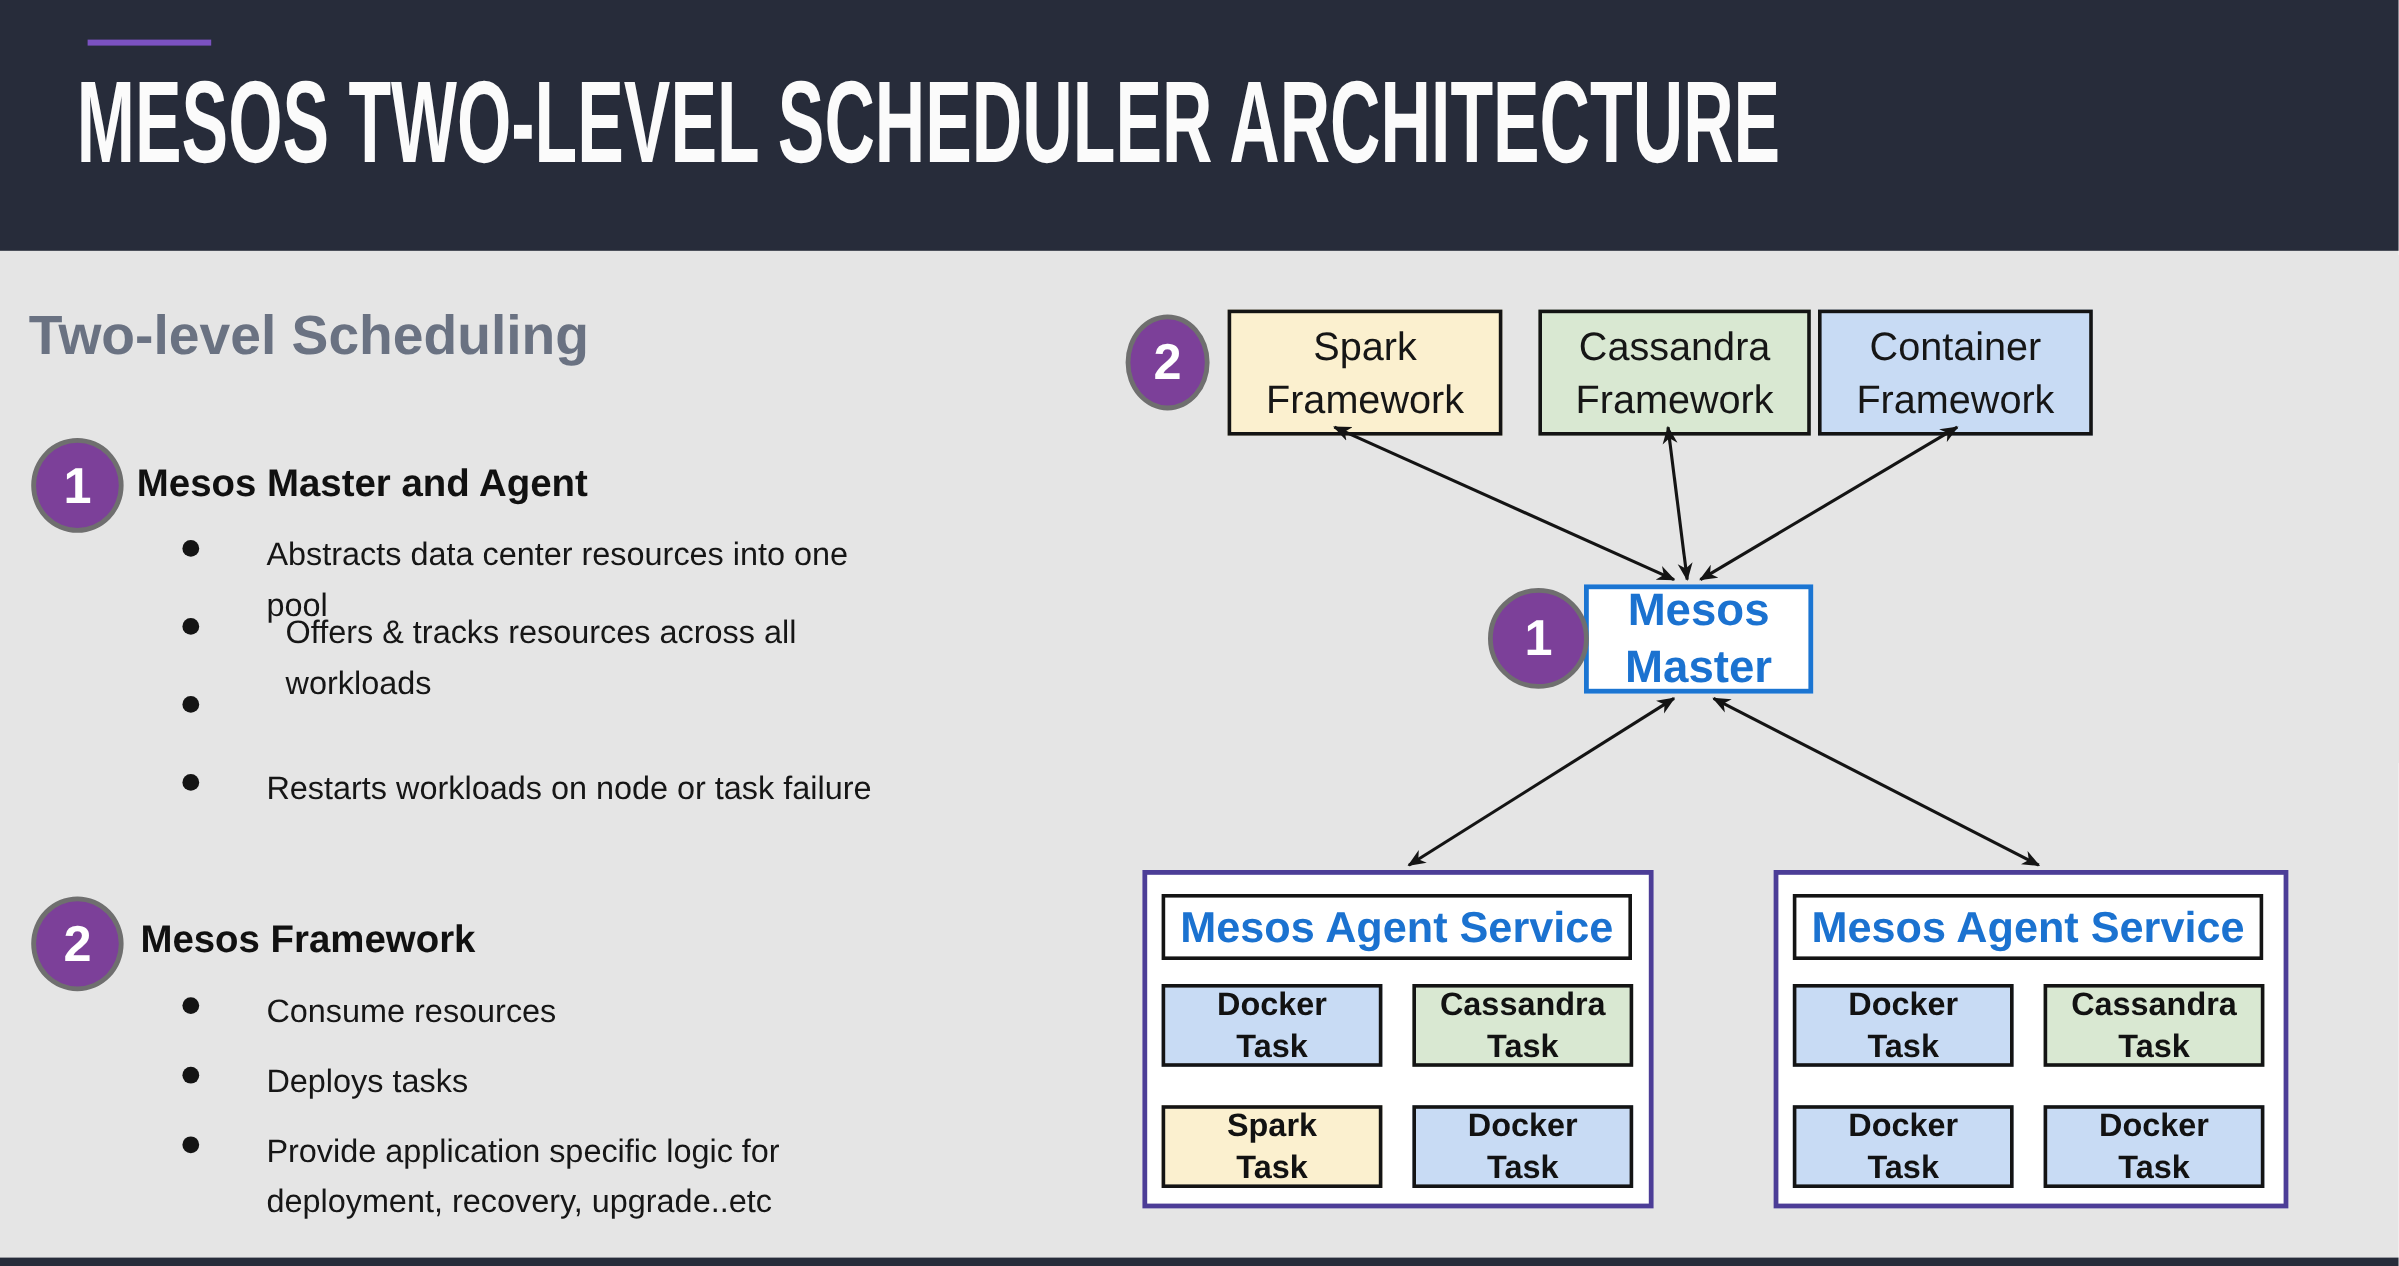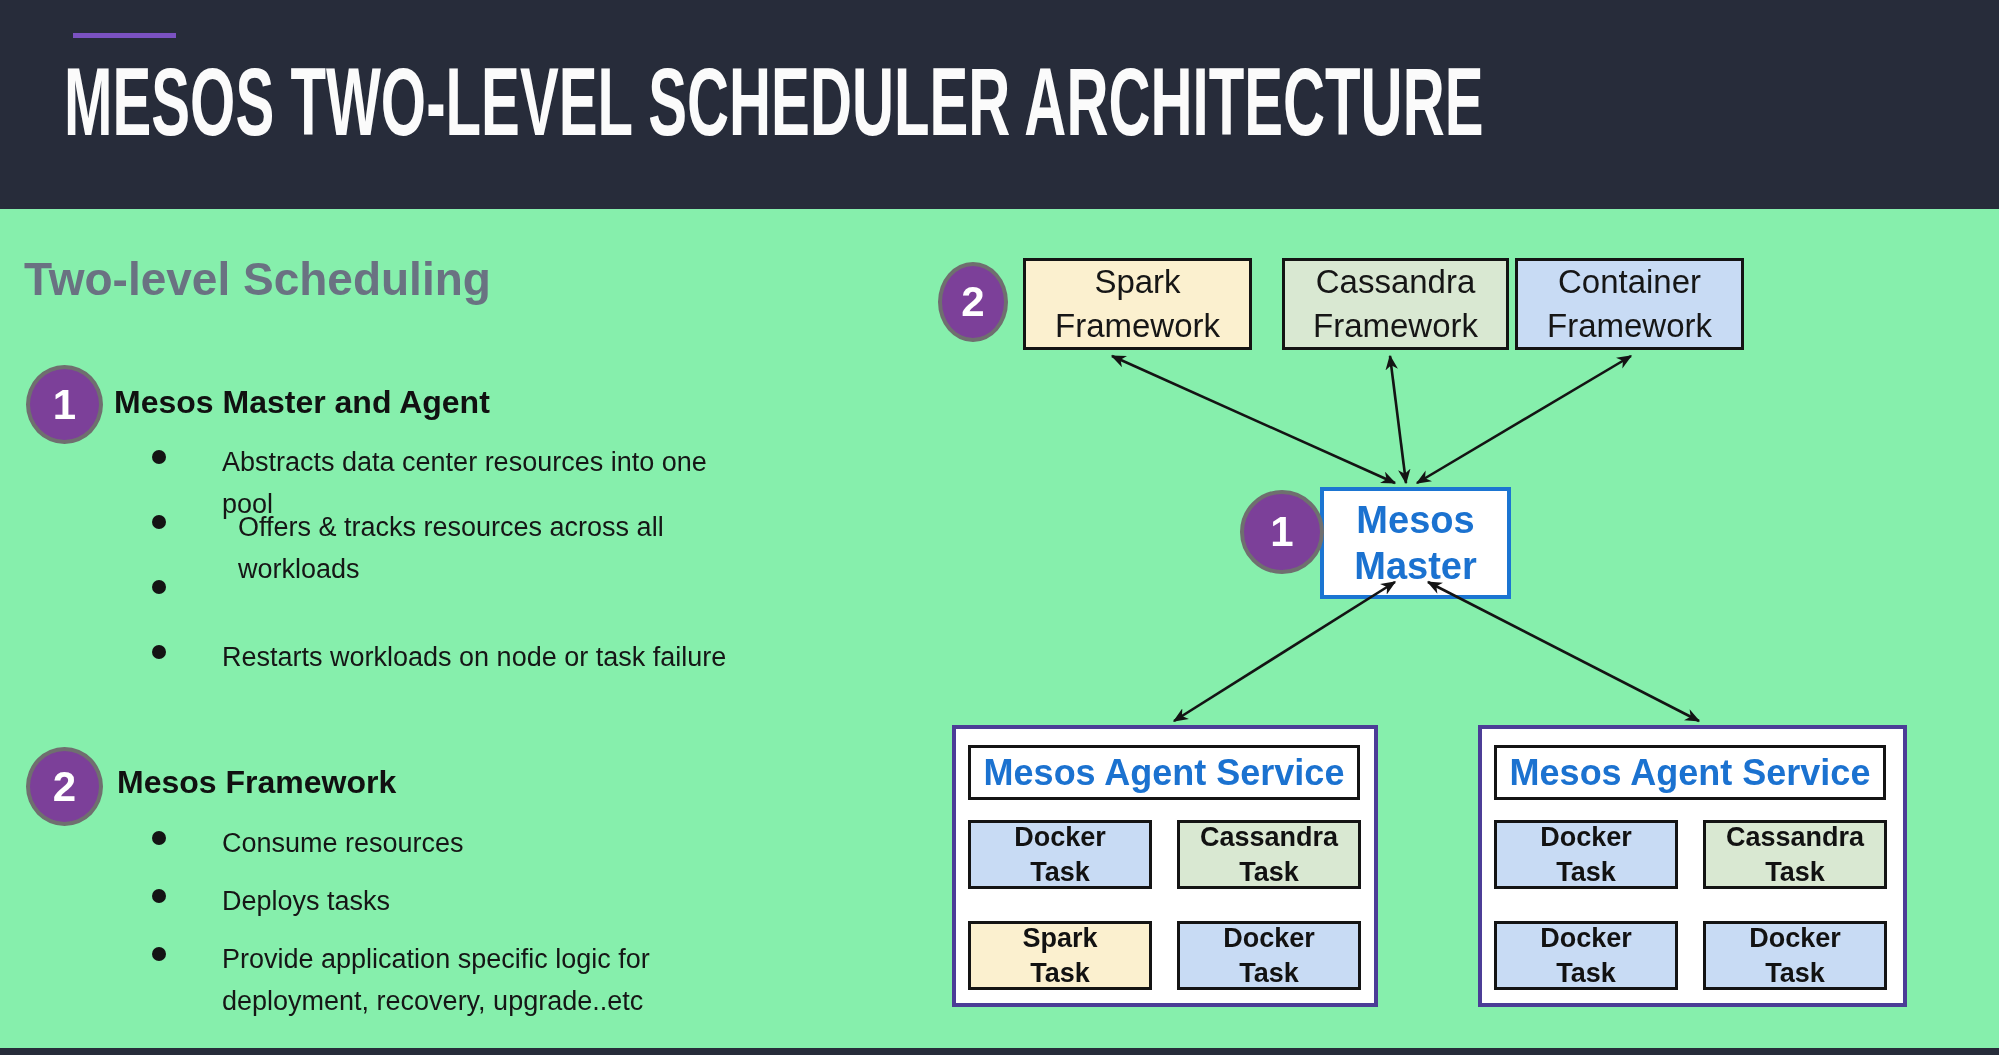--- a/index.html
+++ b/index.html
@@ -1,18 +1,18 @@
 <!DOCTYPE html>
 <html><head>
 <meta charset="utf-8">
 <style>
   html,body{margin:0;padding:0;background:#ffffff;}
   .slide{
     position:relative;width:1999px;height:1055px;overflow:hidden;
-    background:#86efac;font-family:"Liberation Sans",sans-serif;color:#161616;
+    background:#e5e5e5;font-family:"Liberation Sans",sans-serif;color:#161616;
   }
   
   .hdr{position:absolute;left:0;top:0;width:1999px;height:209px;background:#272C3A;}
   .accent{position:absolute;left:73px;top:33px;width:103px;height:5px;background:#7B52C1;}
   .title{
     position:absolute;left:64px;top:53px;margin:0;white-space:nowrap;
     font-size:97px;line-height:1.0;font-weight:bold;color:#FBFBFB;
     transform:scaleX(0.60);transform-origin:0 0;letter-spacing:0px;
   }
   
@@ -26,34 +26,34 @@
   .sec-h{position:absolute;margin:0;font-size:32px;font-weight:bold;color:#111111;}
   .sec-h1{left:114px;top:384px;}
   .sec-h2{left:117px;top:764px;}
   .bullet{position:absolute;left:152px;display:flex;align-items:flex-start;}
   .dot{flex:0 0 auto;width:14px;height:14px;border-radius:50%;background:#141414;margin-top:9px;}
   .btxt{margin-left:56px;font-size:27px;line-height:42px;color:#161616;max-width:540px;}
   .b1-0{top:441px;} .b1-1{top:506px;gap:16px;} .b1-2{top:571px;} .b1-3{top:636px;}
   .b2-0{top:822px;} .b2-1{top:880px;} .b2-2{top:938px;}
   
   .fw{
-    position:absolute;top:258px;height:92px;box-sizing:border-box;border:3px solid #141414;
+    position:absolute;top:258px;height:105px;box-sizing:border-box;border:3px solid #141414;
     display:flex;align-items:center;justify-content:center;text-align:center;
     font-size:33px;line-height:1.32;color:#161616;
   }
   .fw-spark{left:1023px;width:229px;}
   .fw-cassandra{left:1282px;width:227px;}
   .fw-container{left:1515px;width:229px;}
   [data-fill="yellow"]{background:#FBF0CF;}
   [data-fill="green"]{background:#D9E8D2;text-align:center;}
   [data-fill="blue"]{background:#C8DBF4;}
   .badge-fw{left:938px;top:262px;width:70px;height:80px;}
   .badge-master{left:1240px;top:490px;width:84px;height:84px;}
   .master{
-    position:absolute;left:1320px;top:487px;width:191px;height:112px;box-sizing:border-box;
+    position:absolute;left:1320px;top:487px;width:191px;height:91px;box-sizing:border-box;
     background:#ffffff;border:4px solid #1B75D2;display:flex;align-items:center;justify-content:center;
     text-align:center;font-size:38px;font-weight:bold;line-height:1.22;color:#1B72D0;z-index:4;
   }
   .agent{
     position:absolute;top:725px;height:282px;box-sizing:border-box;background:#ffffff;
     border:4px solid #4C3D97;z-index:4;
   }
   .agent-left{left:952px;width:426px;}
   .agent-right{left:1478px;width:429px;}
   .agent-hd{

